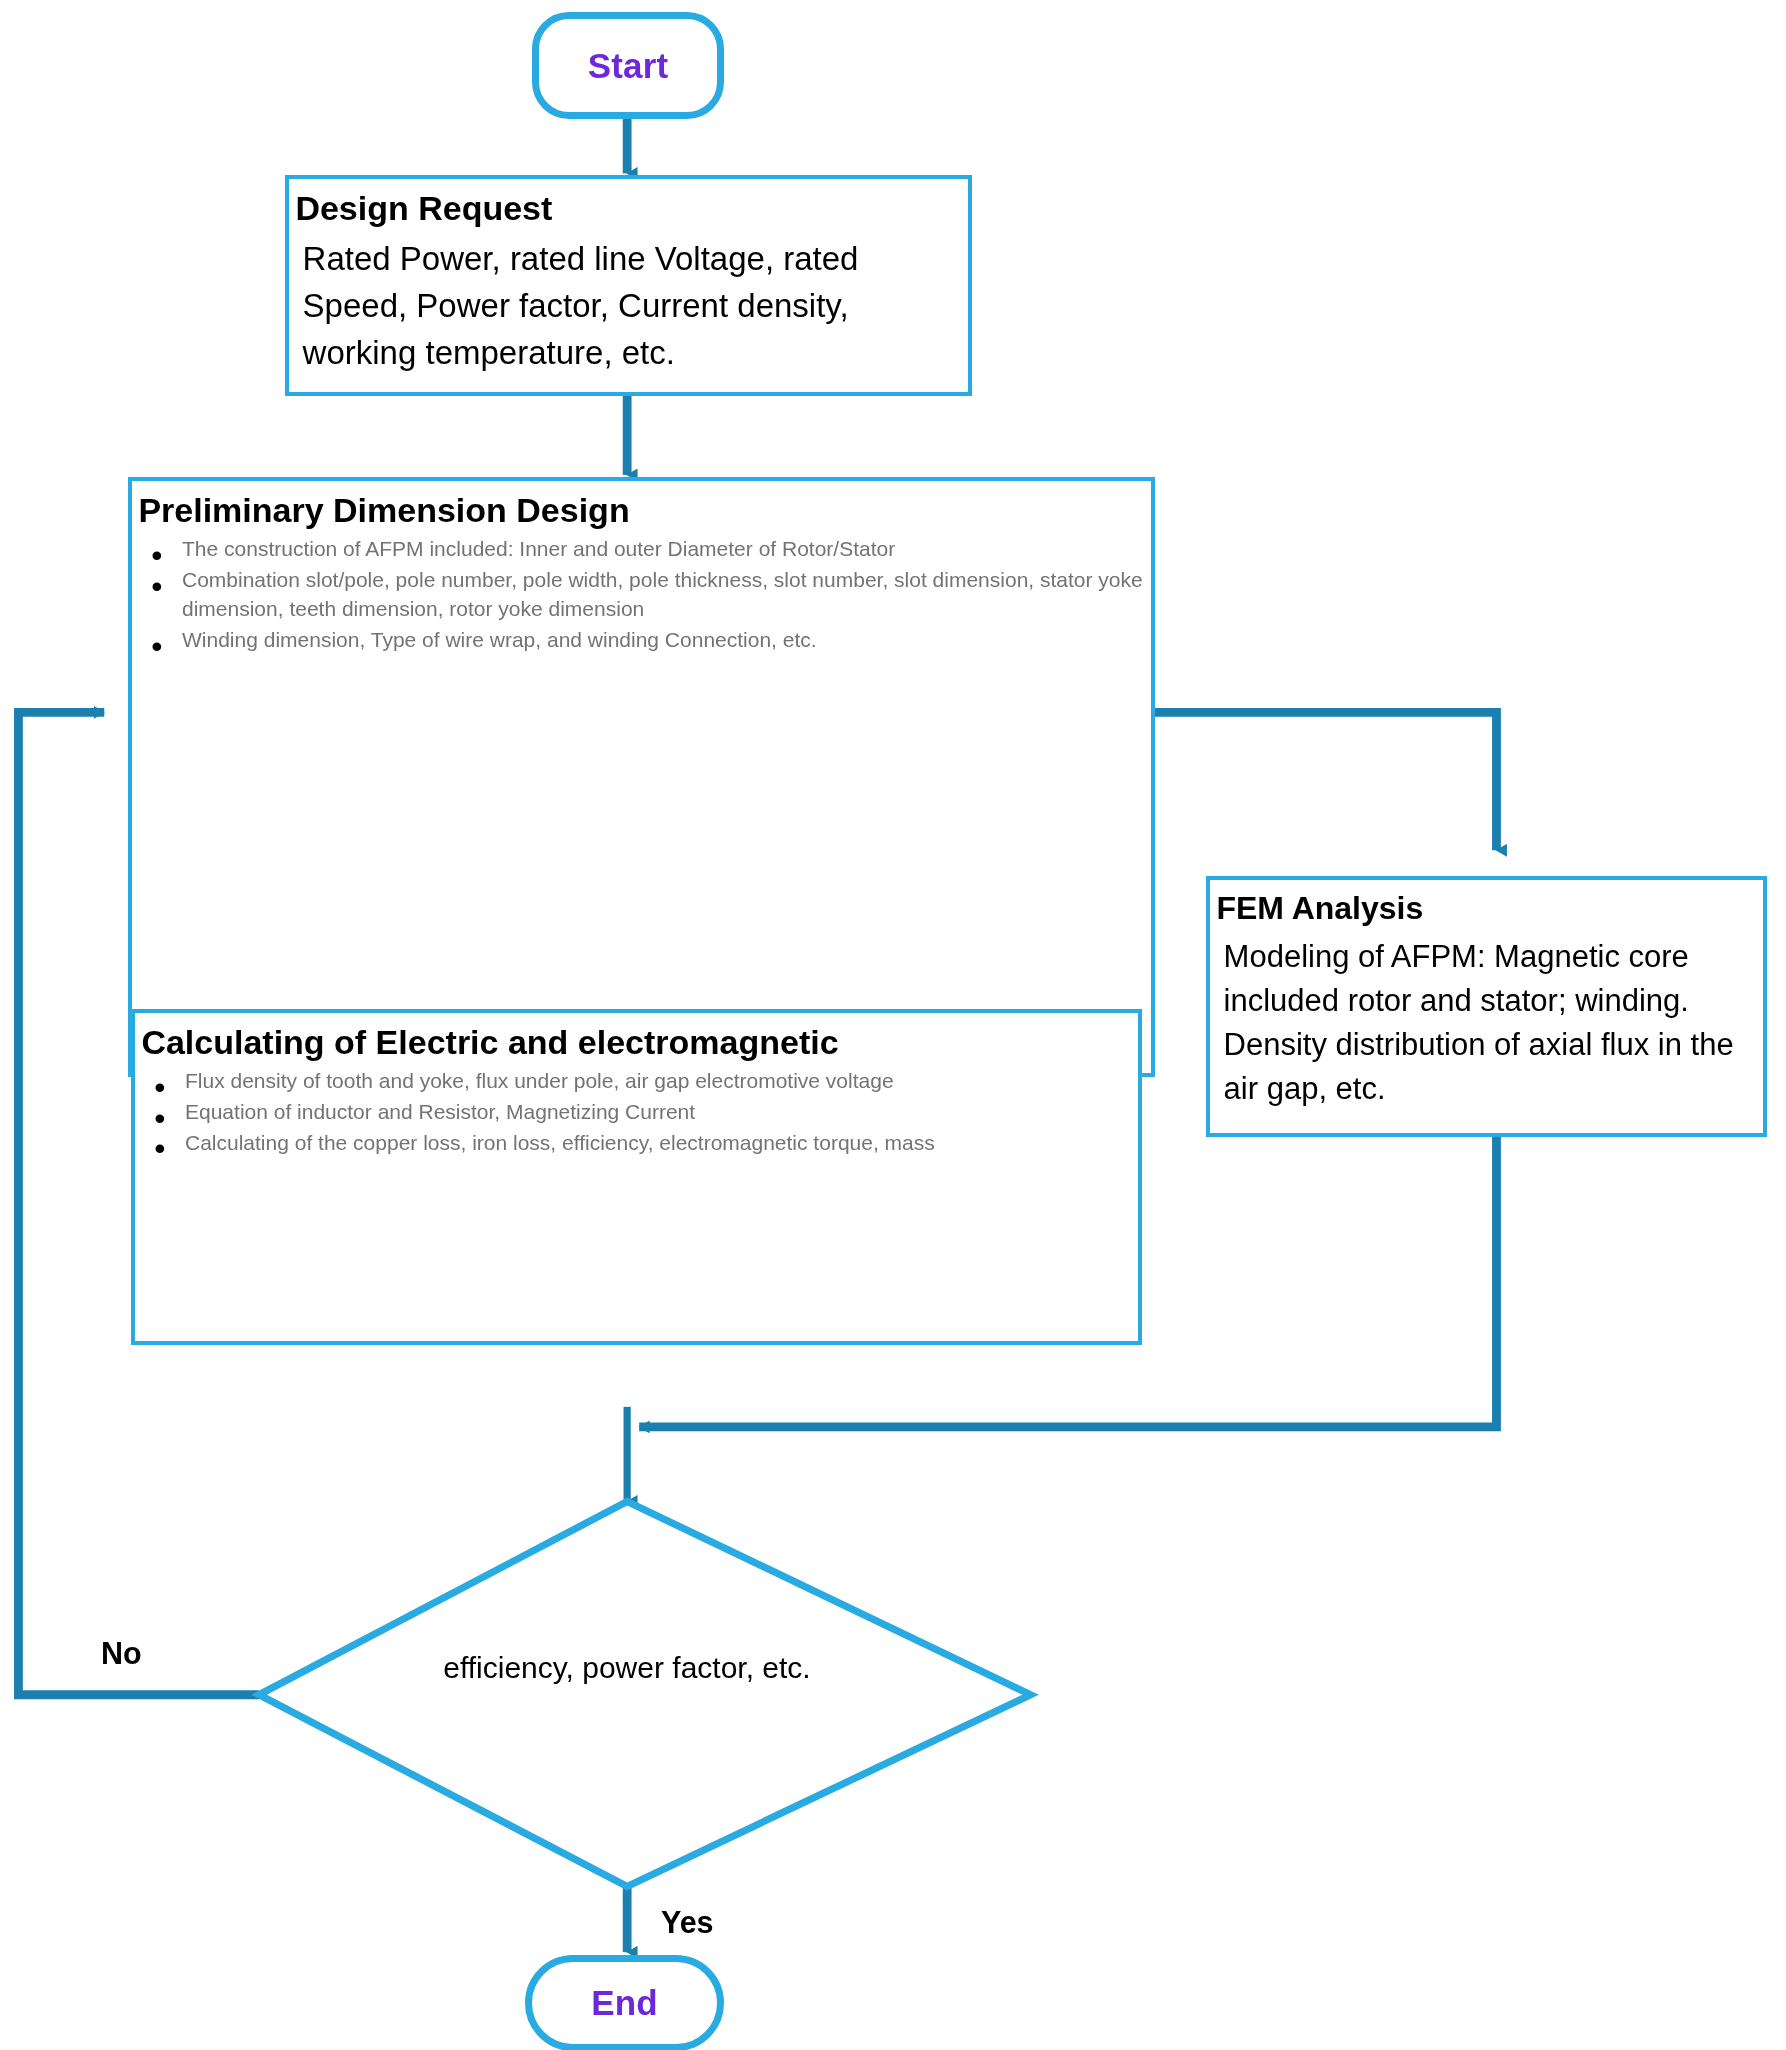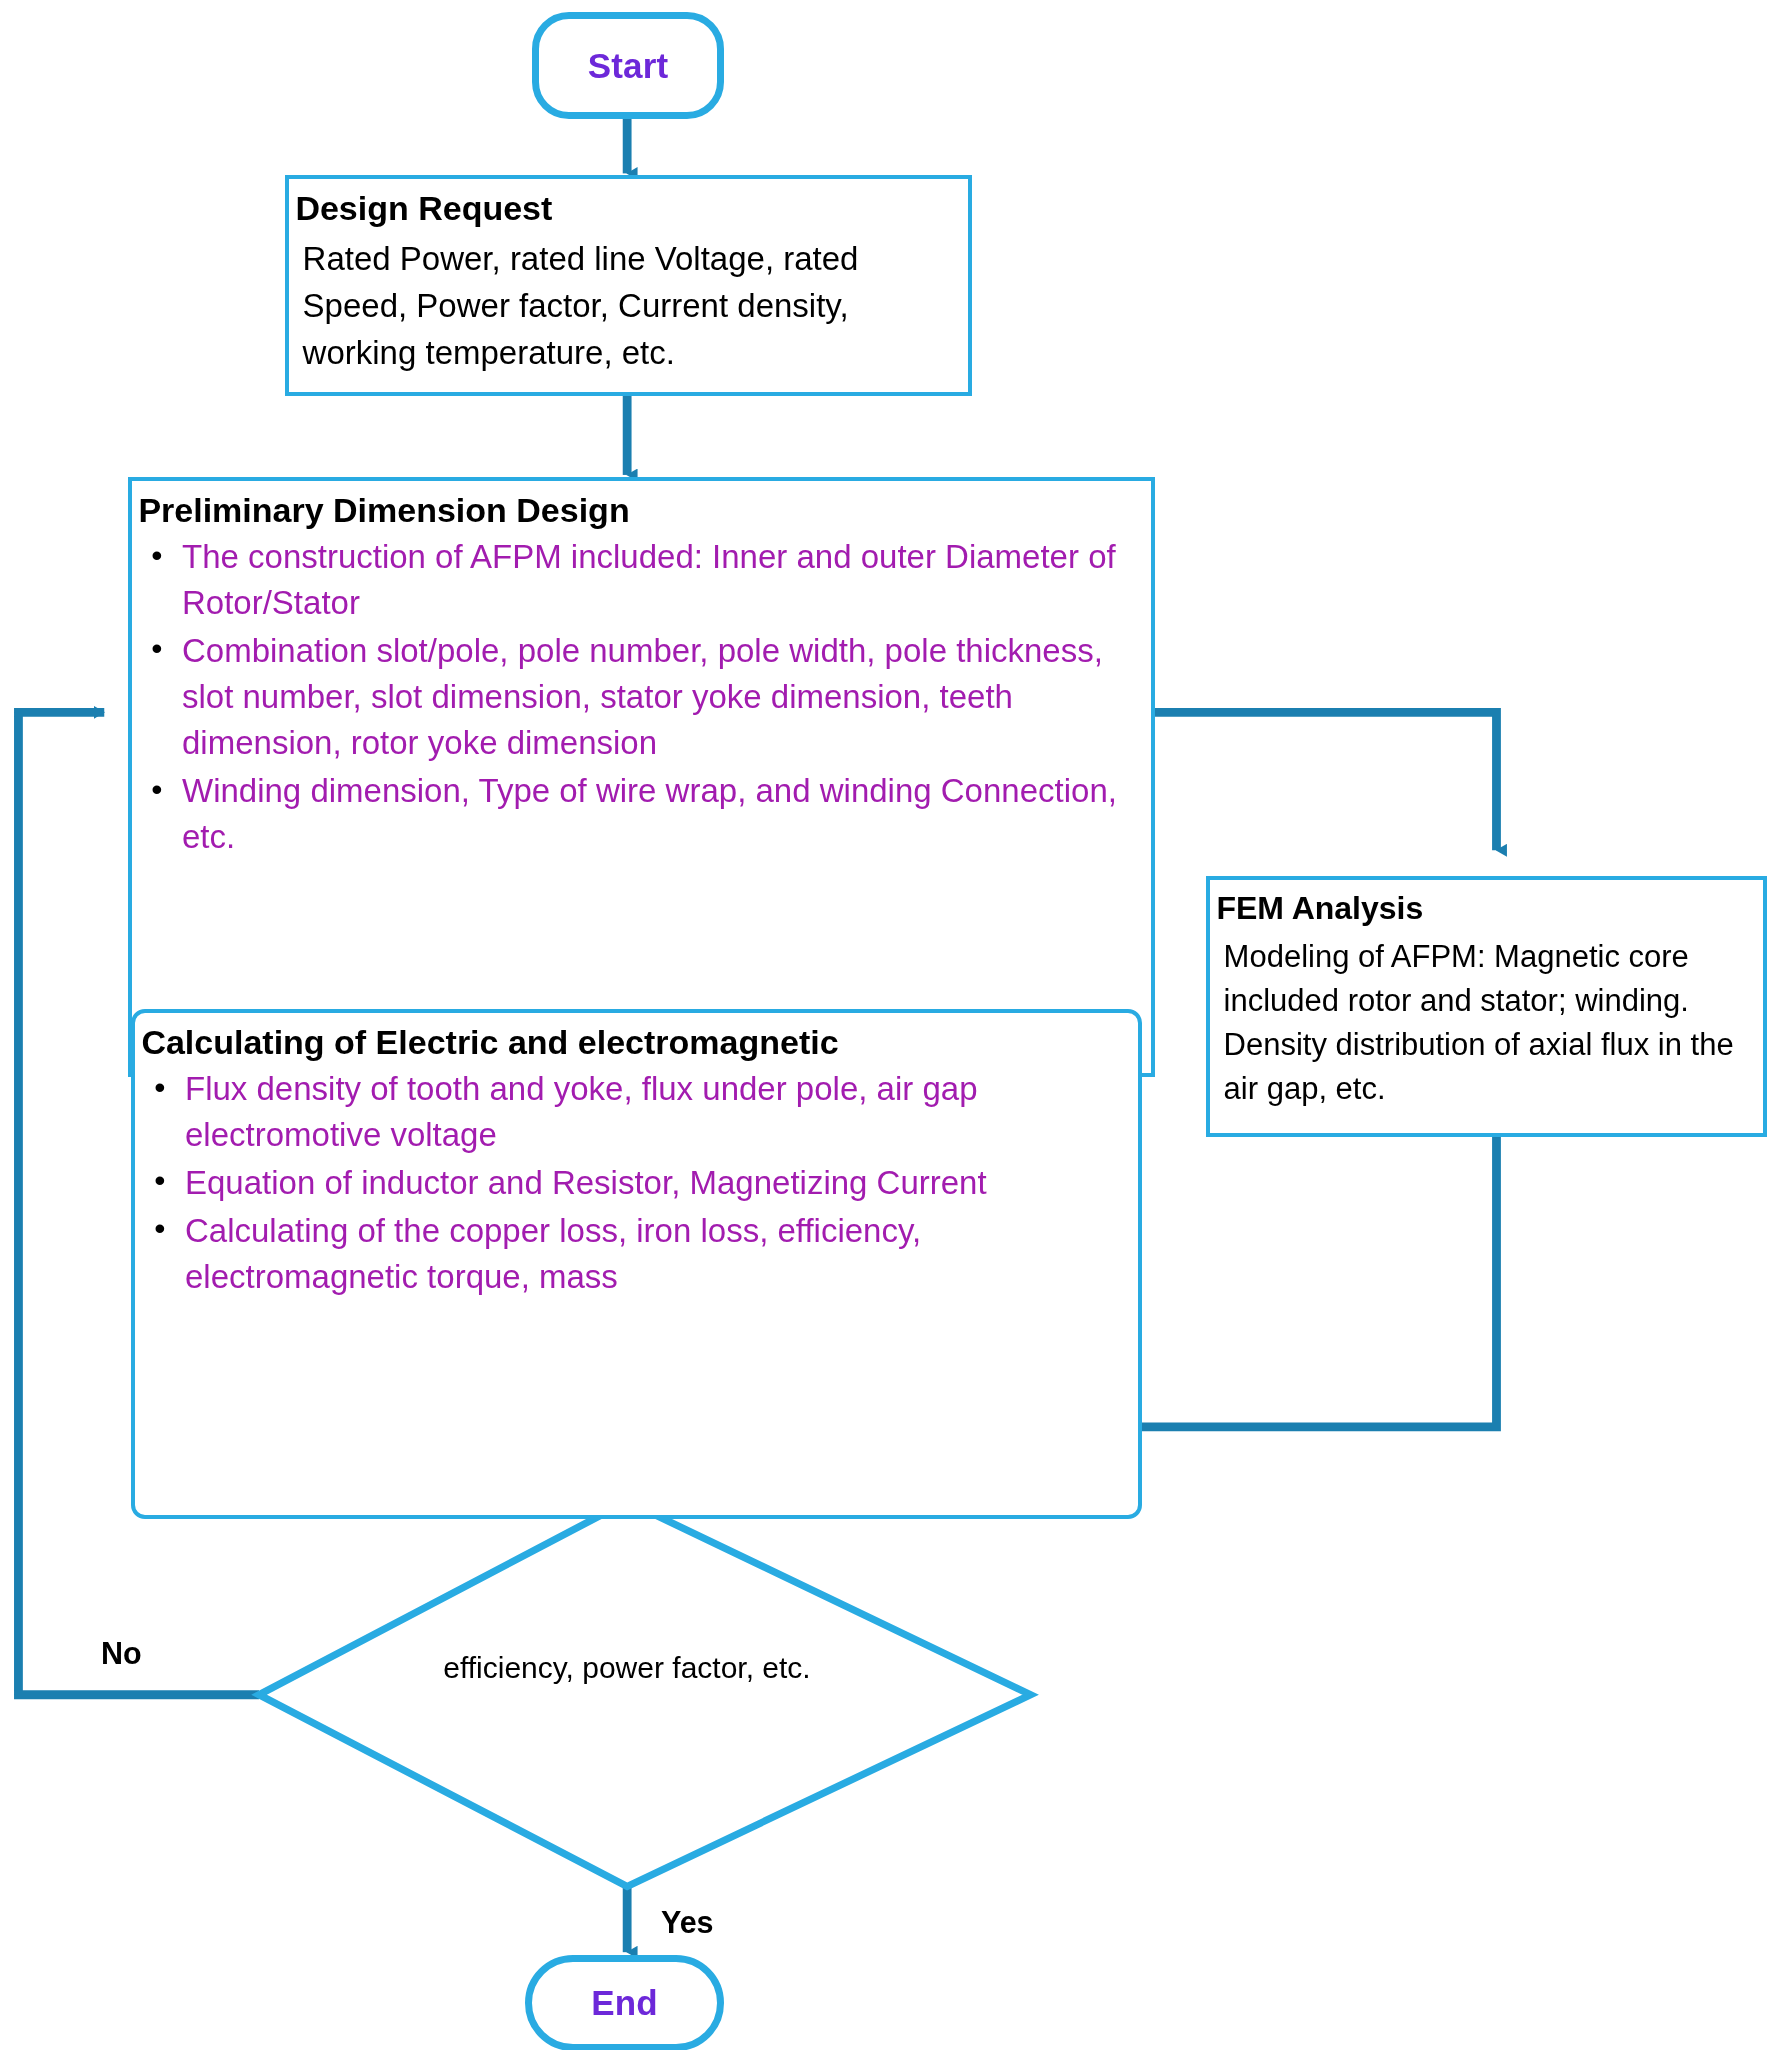--- a/index.html
+++ b/index.html
@@ -63,23 +63,23 @@
   .node-body p {
     margin: 0;
   }
   ul.bullets {
     list-style: none;
     margin: 0;
     padding: 0 8px 0 8px;
   }
   ul.bullets > li {
     position: relative;
-    font-size: 33px;
+    font-size: 21px;
     line-height: 1.40;
-    color: #a21caf;
+    color: #737373;
     padding-left: 42px;
     margin: 0 0 1.6px 0;
   }
   ul.bullets > li::before {
     content: "\2022";
     position: absolute;
     left: 11.2px;
     top: -1.6px;
     font-size: 32px;
     line-height: 1.40;
@@ -174,21 +174,21 @@
     </ul>
   </div>
 
   <div class="node rect-node" style="left:1206px; top:876px; width:561px; height:261px;">
     <div class="node-title" style="font-size:32px;">FEM Analysis</div>
     <div class="node-body" style="font-size:31px; line-height:1.42;">
       <p>Modeling of AFPM: Magnetic core included rotor and stator; winding. Density distribution of axial flux in the air gap, etc.</p>
     </div>
   </div>
 
-  <div class="node rect-node" style="left:131px; top:1009px; width:1011px; height:510px;border-radius:14px;">
+  <div class="node rect-node" style="left:131px; top:1009px; width:1011px; height:336px;">
     <div class="node-title">Calculating of Electric and electromagnetic</div>
     <ul class="bullets">
       <li>Flux density of tooth and yoke, flux under pole, air gap electromotive voltage</li>
       <li>Equation of inductor and Resistor, Magnetizing Current</li>
       <li>Calculating of the copper loss, iron loss, efficiency, electromagnetic torque, mass</li>
     </ul>
   </div>
 
   <div class="diamond-text" style="left:298px; top:1648px; width:658px;">
     <div>efficiency, power factor, etc.</div>

